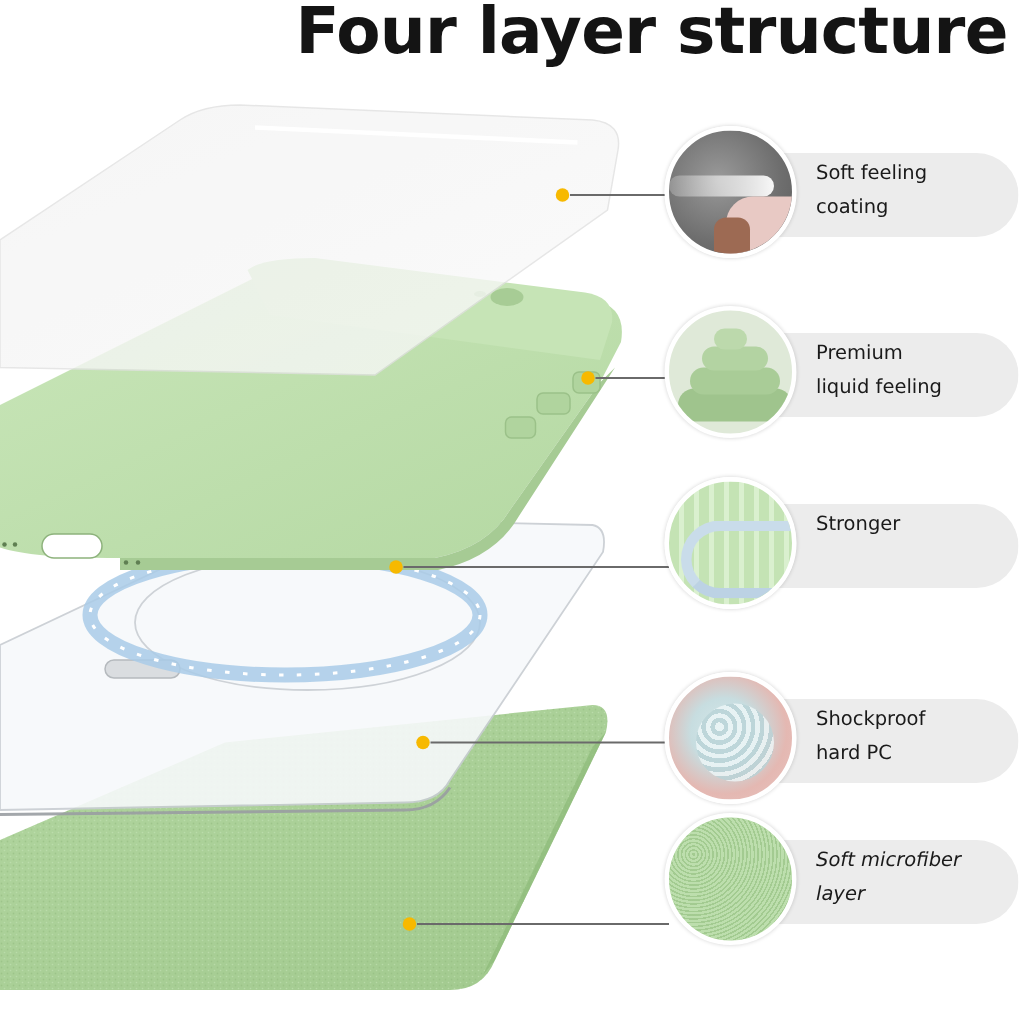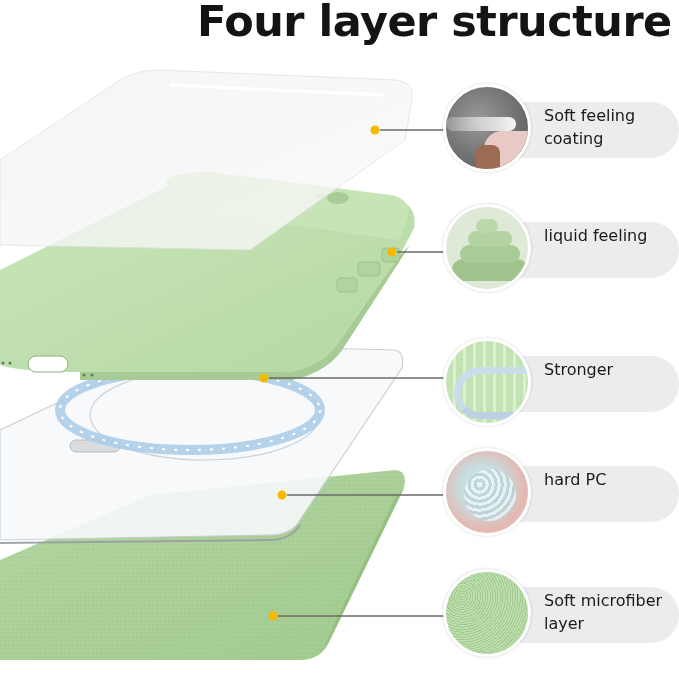--- a/index.html
+++ b/index.html
@@ -1,21 +1,21 @@
 <!DOCTYPE html>
 <html><head>
 <meta charset="utf-8">
 <style>
   html, body { margin:0; padding:0; }
   body { width:679px; height:679px; background:#ffffff; position:relative; overflow:hidden; font-family:"DejaVu Sans", sans-serif; }
   .title { position:absolute; left:197px; top:-4px; font-size:43px; font-weight:bold; color:#141414; letter-spacing:-0.5px; white-space:nowrap; }
   .illus { position:absolute; left:0; top:0; width:679px; height:679px; }
   .feature { position:absolute; left:443px; width:236px; height:90px; }
   .pill { position:absolute; left:40px; top:18px; width:196px; height:56px; background:#ececec; border-radius:28px; }
-  .pill-text { position:absolute; left:101px; top:20px; font-size:16px; line-height:23px; color:#1a1a1a; }
+  .pill-text { position:absolute; left:101px; top:20px; font-size:13px; line-height:23px; color:#1a1a1a; }
   .circle { position:absolute; left:0; top:0; width:88px; height:88px; border-radius:50%; border:3px solid #ffffff; box-shadow:0 0 3px rgba(0,0,0,0.18); overflow:hidden; box-sizing:border-box; }
 </style>
 </head>
 <body>
 
 <svg class="illus" viewBox="0 0 679 679" xmlns="http://www.w3.org/2000/svg">
   <defs>
     <linearGradient id="coatG" x1="0" y1="0" x2="1" y2="1">
       <stop offset="0" stop-color="#f3f3f3"></stop>
         <stop offset="1" stop-color="#fafafa"></stop>
@@ -104,45 +104,47 @@
 
 <div class="feature" style="top:204px;">
   <div class="pill"></div>
   <div class="circle" style="background:#dfe9d8;">
     <div style="position:absolute;left:6px;top:52px;width:76px;height:22px;background:#9fc48d;border-radius:11px;"></div>
     <div style="position:absolute;left:14px;top:38px;width:60px;height:18px;background:#a9cc97;border-radius:9px;"></div>
     <div style="position:absolute;left:22px;top:24px;width:44px;height:16px;background:#b3d3a2;border-radius:8px;"></div>
     <div style="position:absolute;left:30px;top:12px;width:22px;height:14px;background:#bcd9ac;border-radius:7px;"></div>
   </div>
   <div class="pill-text">
+    <div>Premium</div>
     <div>liquid feeling</div>
   </div>
 </div>
 
-<div class="feature" style="top:338px;text-decoration:underline;">
+<div class="feature" style="top:318px;text-decoration:underline;">
   <div class="pill"></div>
   <div class="circle" style="background:repeating-linear-gradient(90deg,#c4e3b4 0 7px,#daf0cf 7px 10px);">
     <div style="position:absolute;left:8px;top:26px;width:100px;height:52px;border:7px solid #c9dcea;border-right:none;border-bottom-color:#bcd2e4;border-radius:50px 0 0 50px;box-sizing:border-box;"></div>
   </div>
   <div class="pill-text">
     <div>Stronger</div>
   </div>
 </div>
 
 <div class="feature" style="top:448px;">
   <div class="pill"></div>
   <div class="circle" style="background:radial-gradient(circle at 45% 45%, #d6e8ea 0%, #c7dde0 35%, #e4b8b2 65%, #e9c4bf 100%);">
     <div style="position:absolute;left:18px;top:18px;width:52px;height:52px;background:repeating-radial-gradient(circle at 30% 30%,#eef7f8 0 3px,#b9d3d7 3px 6px);border-radius:50%;opacity:0.8;"></div>
   </div>
   <div class="pill-text">
+    <div>Shockproof</div>
     <div>hard PC</div>
   </div>
 </div>
 
-<div class="feature" style="top:569px;">
+<div class="feature" style="top:542px;font-style:italic;">
   <div class="pill"></div>
   <div class="circle" style="background:#b5d9a3;">
     <div style="position:absolute;inset:0;background:repeating-radial-gradient(circle at 20% 30%, rgba(140,185,122,0.45) 0 1px, rgba(200,230,188,0.4) 1px 2.5px);"></div>
   </div>
   <div class="pill-text">
     <div>Soft microfiber</div>
     <div>layer</div>
   </div>
 </div>
 

